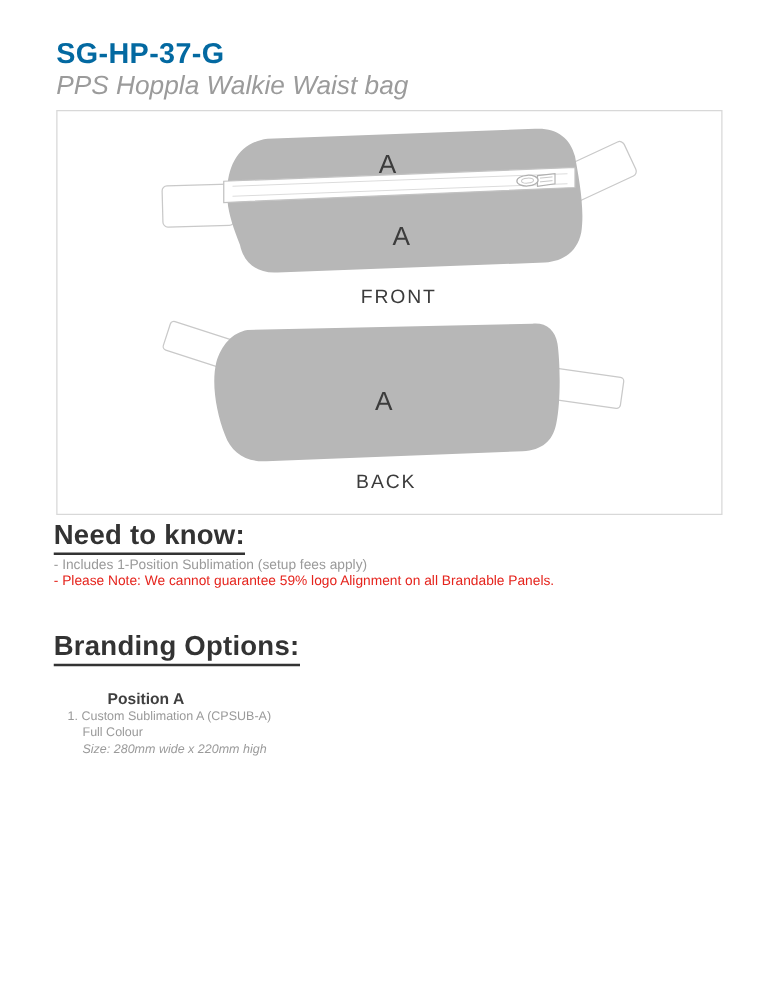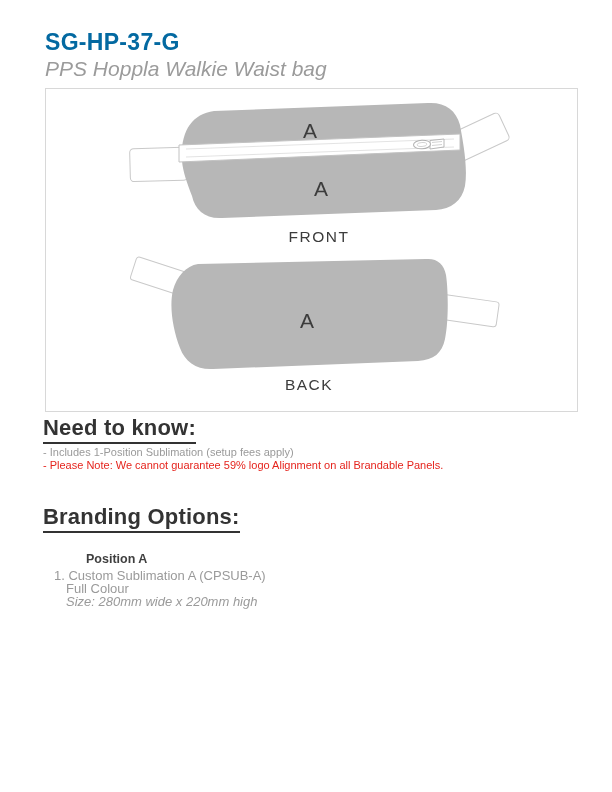--- a/index.html
+++ b/index.html
@@ -39,21 +39,21 @@
   .branding-heading { left: 43px; top: 504px; }
 
   .note-line { font-size: 11px; line-height: 13px; white-space: nowrap; text-align: right; }
   .note-1 { left: 43px; top: 446px; color: #9a9a9a; }
   .note-2 { left: 43px; top: 459px; color: #e5241d; }
 
   .position-name {
     left: 58px; top: 552px;
     font-size: 12.5px; font-weight: bold; color: #3f3f3f; margin-left: 28px;
   }
-  .option-line { font-size: 13px; color: #9a9a9a; white-space: nowrap; }
+  .option-line { font-size: 10px; color: #9a9a9a; white-space: nowrap; }
   .option-1 { left: 54px; top: 568px; }
   .option-2 { left: 66px; top: 581px; }
   .option-3 { left: 66px; top: 594px; font-style: italic; }
 
   .bag-label {
     font-size: 15.5px; fill: #3c3c3c; letter-spacing: 1.5px;
   }
   .panel-letter {
     font-size: 21px; fill: #3c3c3c;
   }

